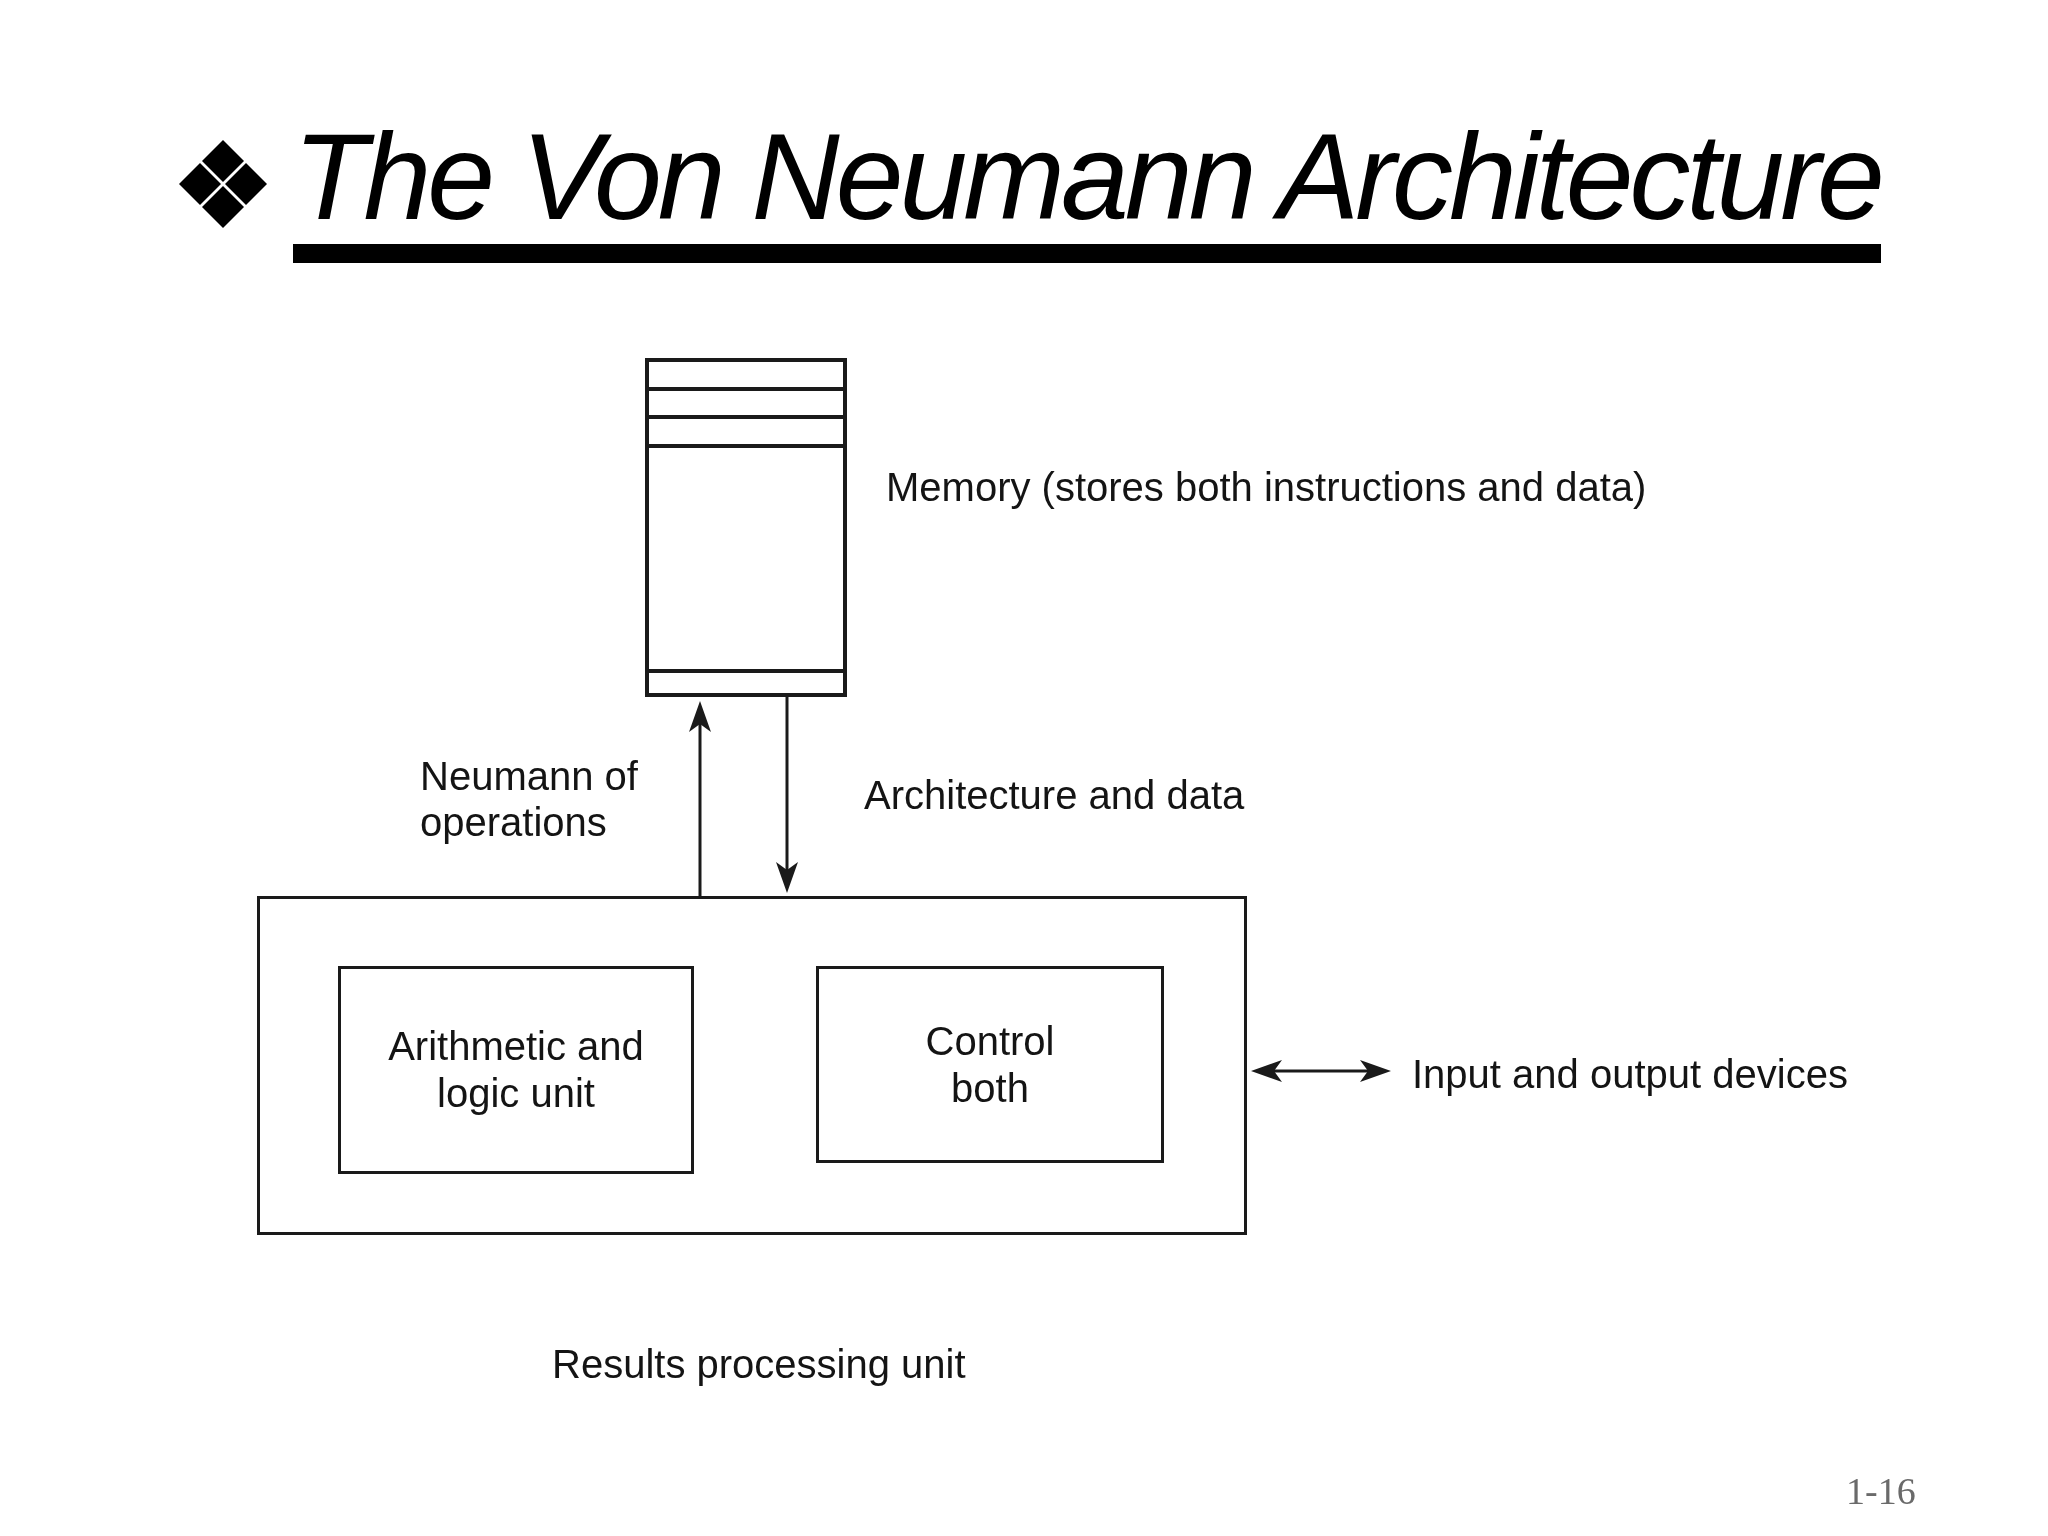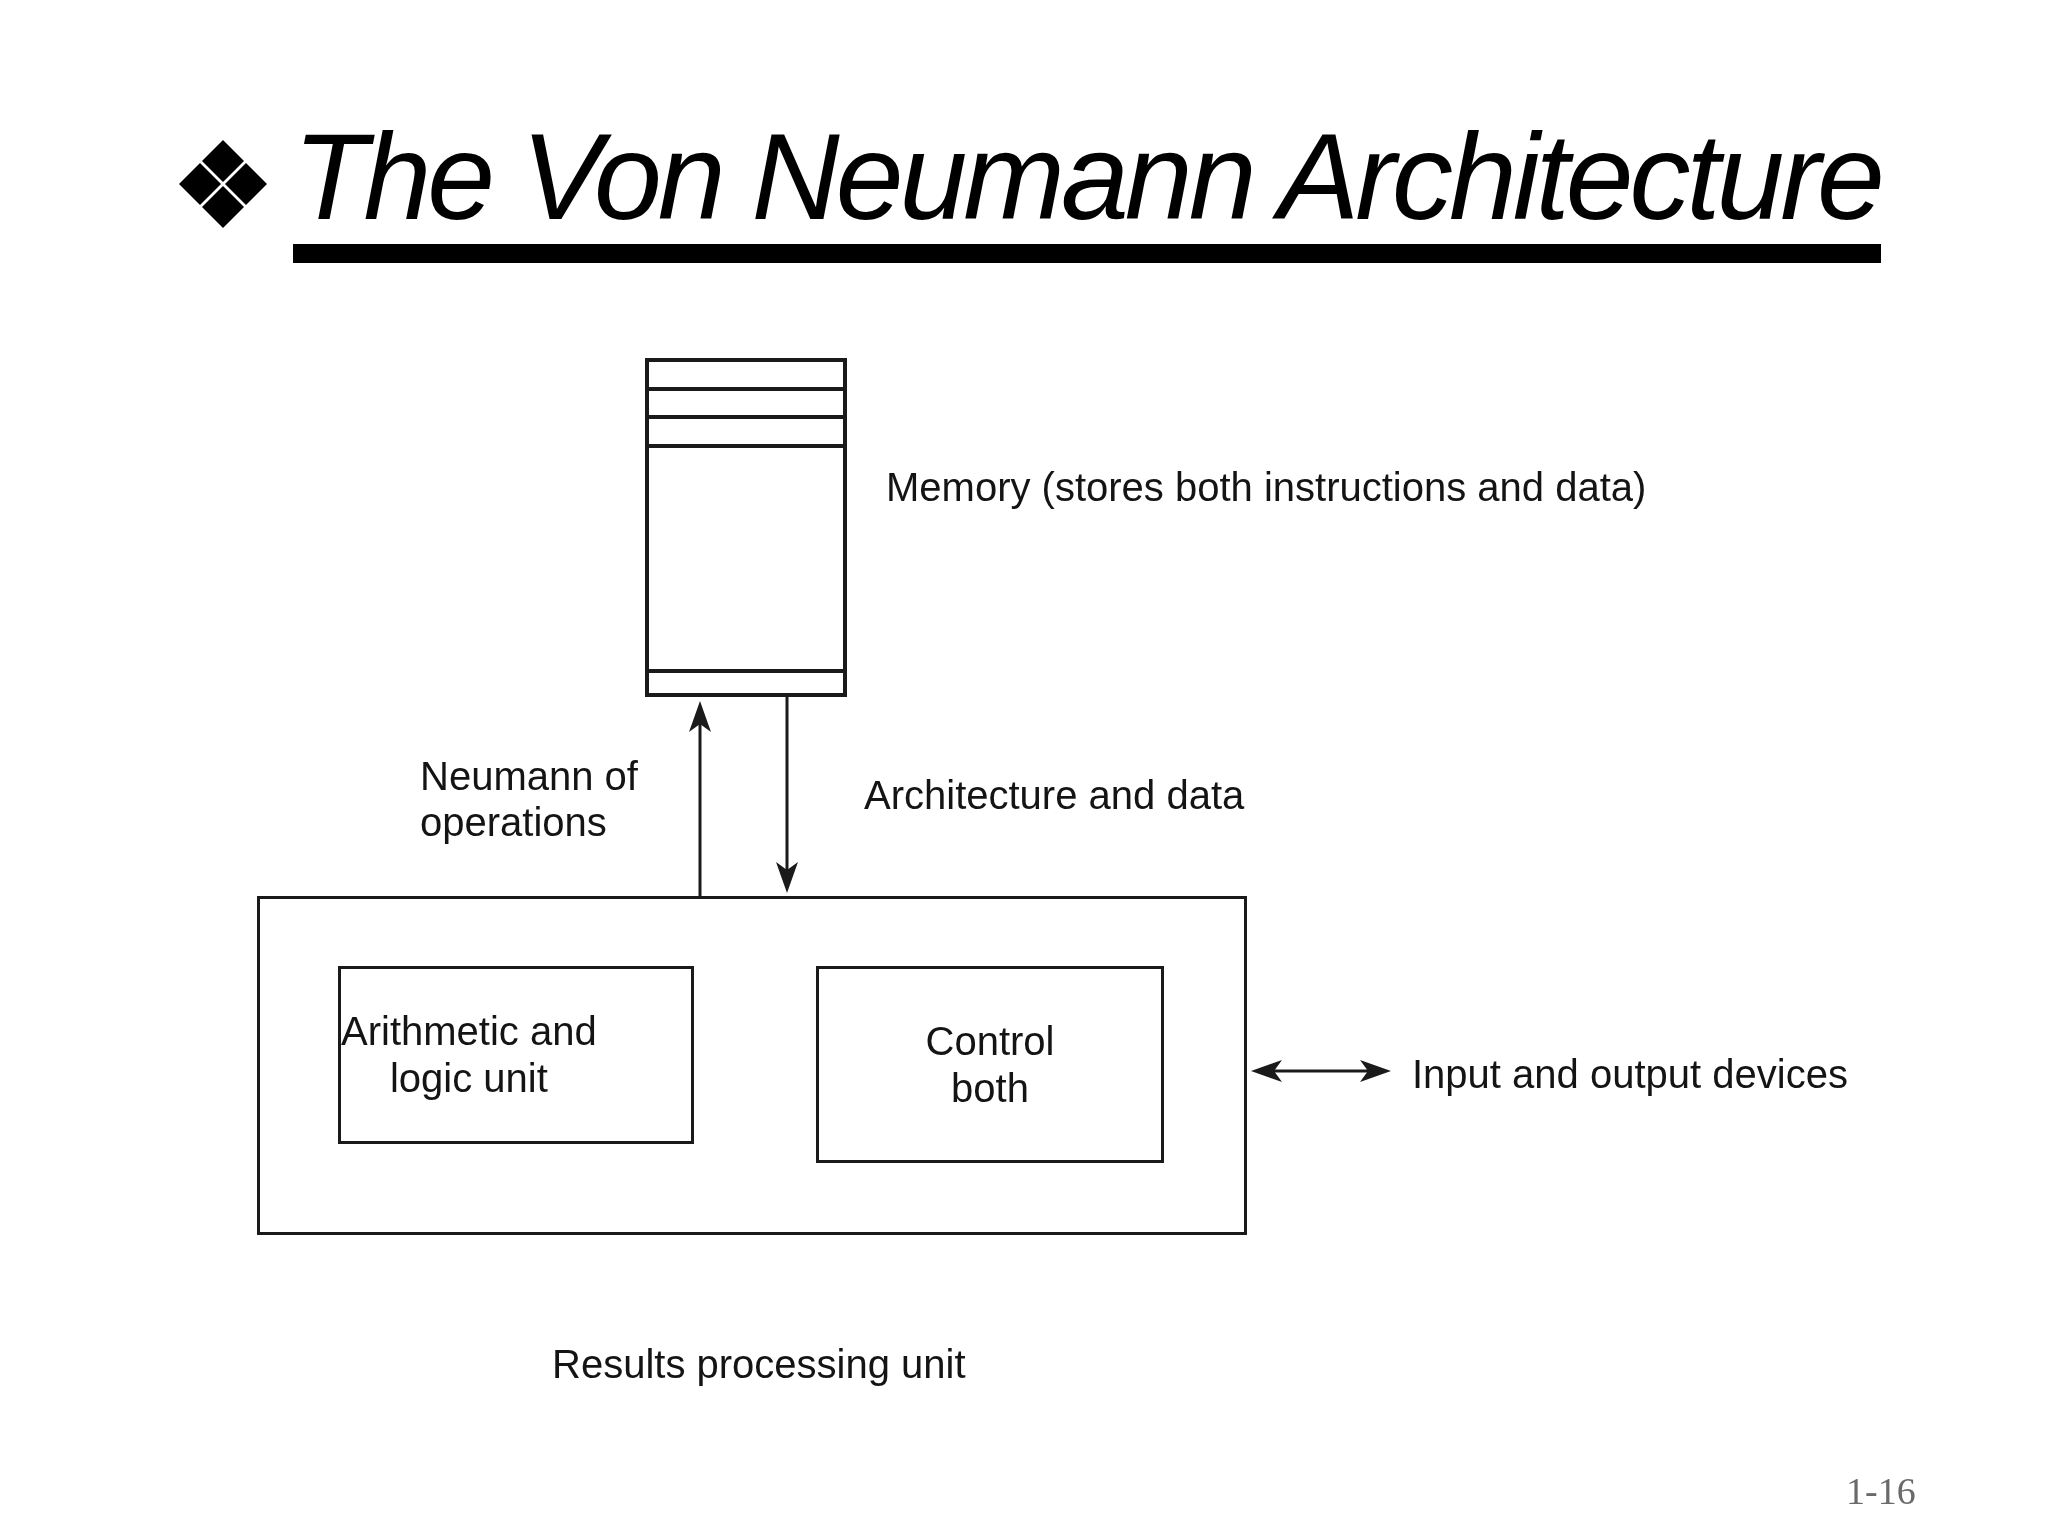--- a/index.html
+++ b/index.html
@@ -35,21 +35,21 @@
   
   .lines-layer{position:absolute;left:0;top:0;width:2048px;height:1536px;}
   .lines-layer line{stroke:var(--line);stroke-width:3;}
   .lines-layer polygon.head{fill:var(--line);stroke:none;}
   .lines-layer polygon.bullet{fill:var(--title);stroke:none;}
   
   .box{position:absolute;box-sizing:border-box;border:3px solid var(--line);background:var(--background);}
   .memory-box{left:645px;top:358px;width:202px;height:339px;border-width:4px;}
   .memory-line{position:absolute;left:0;width:100%;height:4px;background:var(--line);}
   .cpu-box{left:257px;top:896px;width:990px;height:339px;}
-  .alu-box{left:338px;top:966px;width:356px;height:178px;display:flex;align-items:center;text-align:center;}
+  .alu-box{left:338px;top:966px;width:356px;height:208px;display:flex;align-items:center;justify-content:center;text-align:center;}
   .control-box{left:816px;top:966px;width:348px;height:197px;display:flex;align-items:center;justify-content:center;text-align:center;}
   
   .lbl{position:absolute;font-size:40px;line-height:46px;color:var(--text);white-space:nowrap;}
   .memory-label{left:886px;top:464px;}
   .results-label{left:420px;top:753px;}
   .instructions-label{left:864px;top:772px;}
   .io-label{left:1412px;top:1051px;}
   .cpu-label{left:552px;top:1341px;}
   .box-label{font-size:40px;line-height:47px;color:var(--text);}
   

